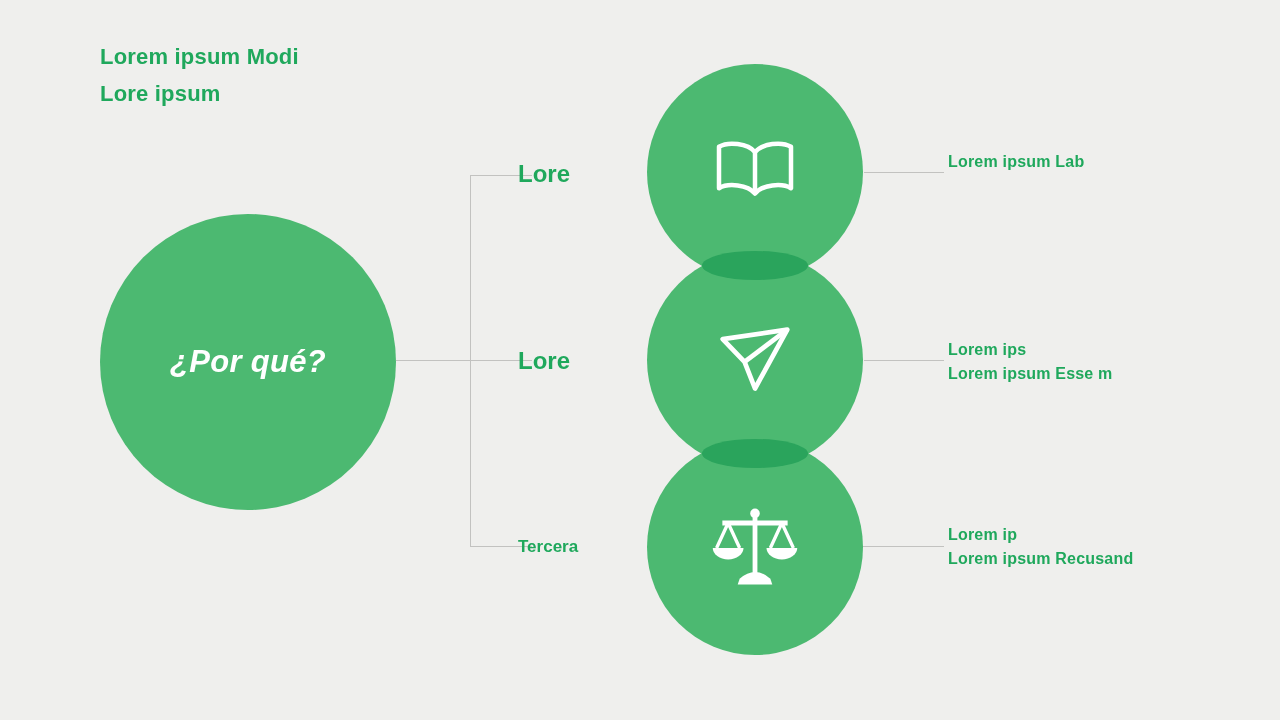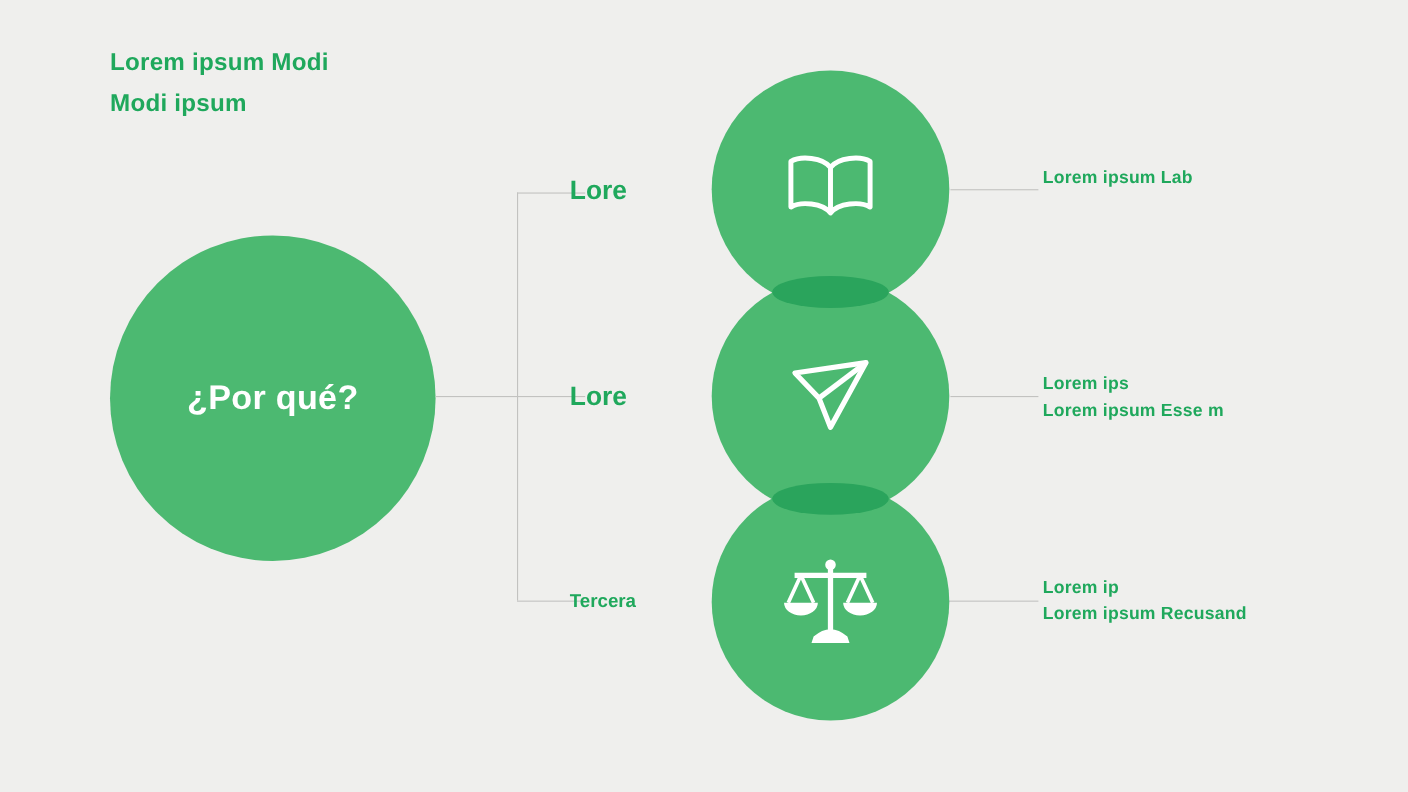--- a/index.html
+++ b/index.html
@@ -28,21 +28,21 @@
     letter-spacing:0.2px;
     margin-left:47px;
   }
   .title-line.l1{top:44px;}
   .title-line.l2{top:81px;}
 
   .root-circle{
     position:absolute;left:100px;top:214px;
     width:296px;height:296px;border-radius:50%;
     background:var(--circle-green);
-    display:flex;align-items:center;justify-content:center;
+    display:flex;align-items:center;justify-content:center;font-style:italic;
   }
   .root-circle span{
     color:#ffffff;font-size:31px;font-weight:700;letter-spacing:0.3px;
   }
 
   .cline{position:absolute;background:var(--line);}
   .h1{left:396px;top:360px;width:74px;height:1px;}
   .vmain{left:470px;top:175px;width:1px;height:371px;}
   .stub-top{left:470px;top:175px;width:62px;height:1px;}
   .stub-mid{left:470px;top:360px;width:62px;height:1px;}
@@ -88,21 +88,21 @@
   .right-text.t1{top:150px;}
   .right-text.t2{top:338px;}
   .right-text.t3{top:523px;}
 </style>
 </head>
 <body>
 
 <div class="slide">
 
   <div class="title-line l1">Lorem ipsum Modi</div>
-  <div class="title-line l2">Modi ipsum</div>
+  <div class="title-line l2">Lore ipsum</div>
 
   <div class="root-circle">
     <span>¿Por qué?</span>
   </div>
 
   <div class="cline h1"></div>
   <div class="cline vmain"></div>
   <div class="cline stub-top"></div>
   <div class="cline stub-mid"></div>
   <div class="cline stub-bot"></div>

